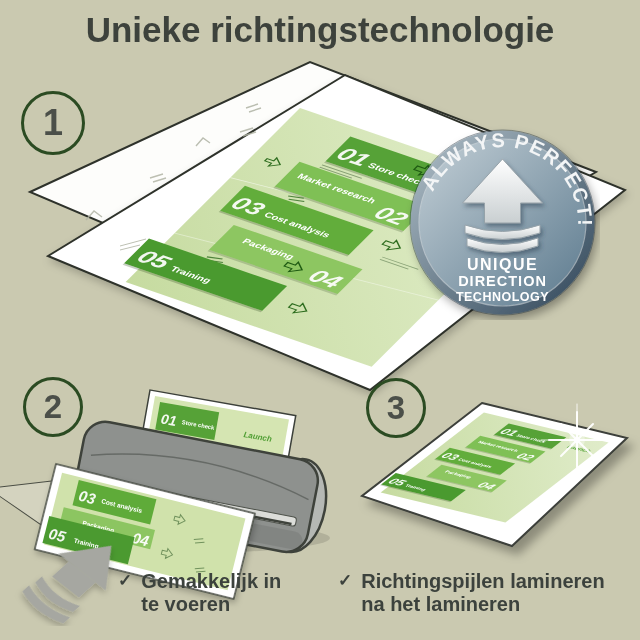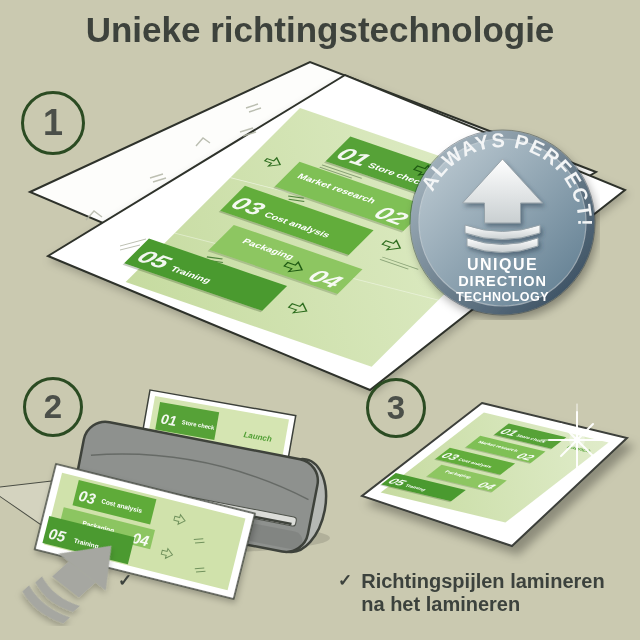--- a/index.html
+++ b/index.html
@@ -279,19 +279,20 @@
   </div>
   <div class="step-circle c2">
     <span>2</span>
   </div>
   <div class="step-circle c3">
     <span>3</span>
   </div>
 
   <div class="note note1">
     <span class="check">✓</span>
+    <span class="note-text">Gemakkelijk in te voeren</span>
   </div>
   <div class="note note2">
     <span class="check">✓</span>
     <span class="note-text">Richtingspijlen lamineren na het lamineren</span>
   </div>
 
 </div>
 
 </body></html>

